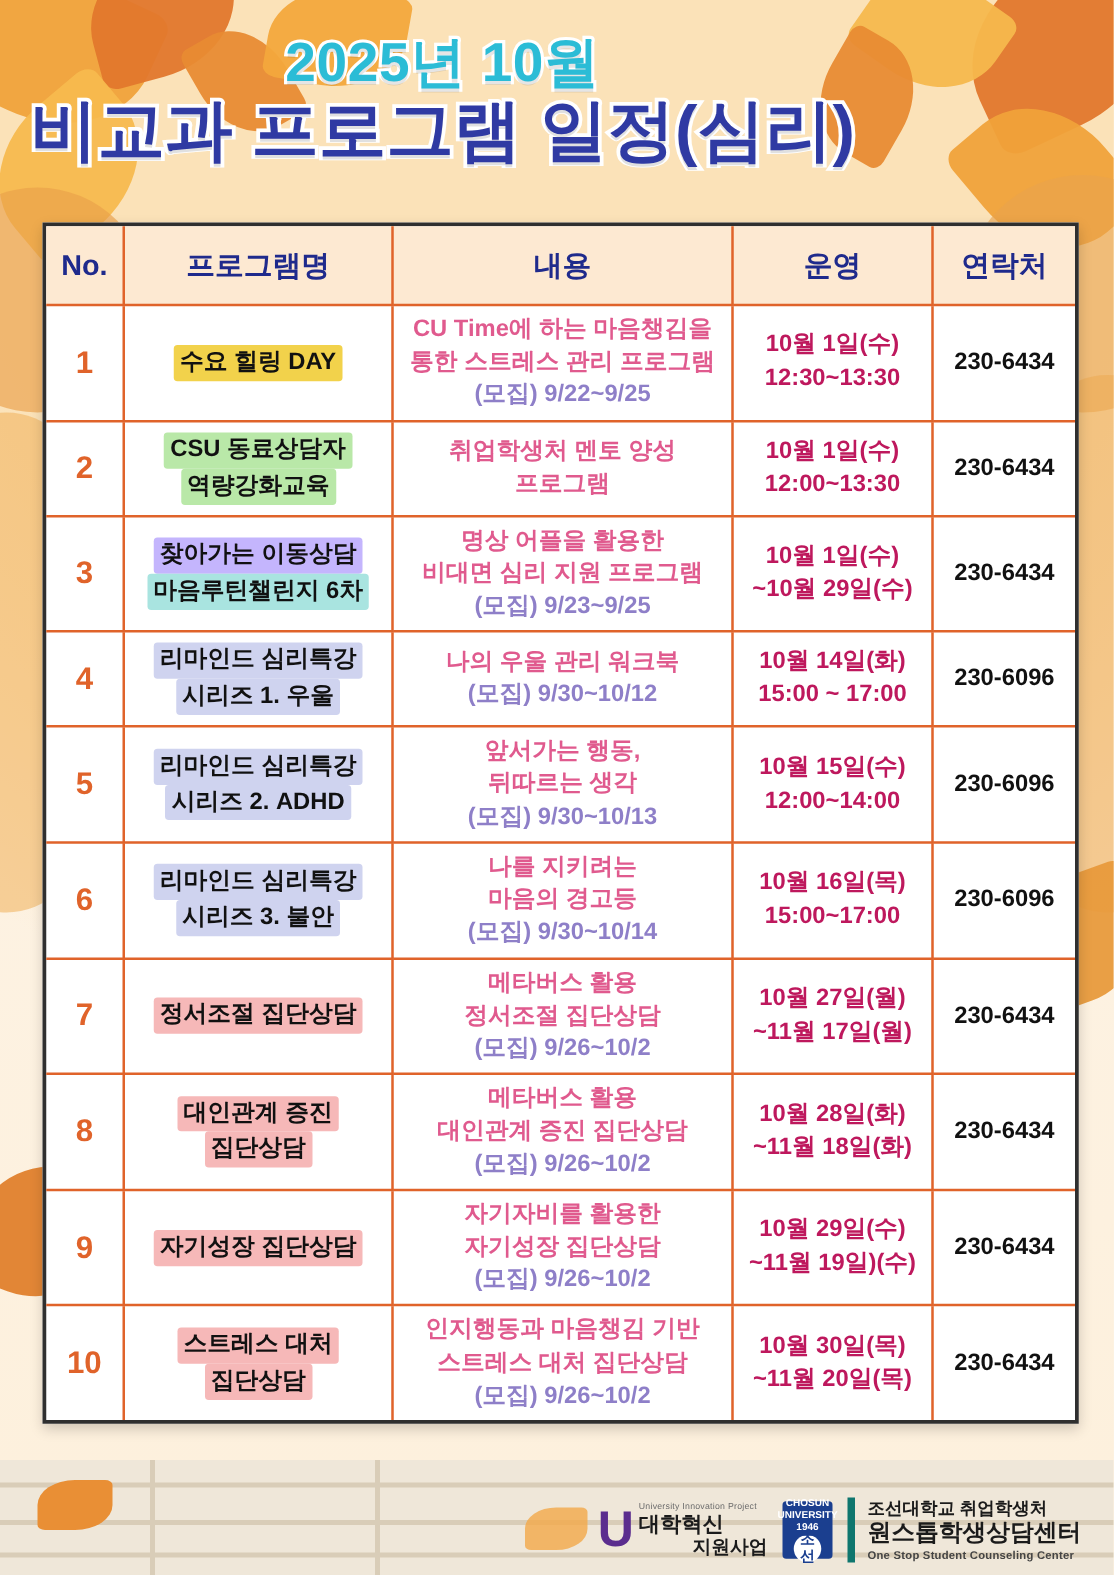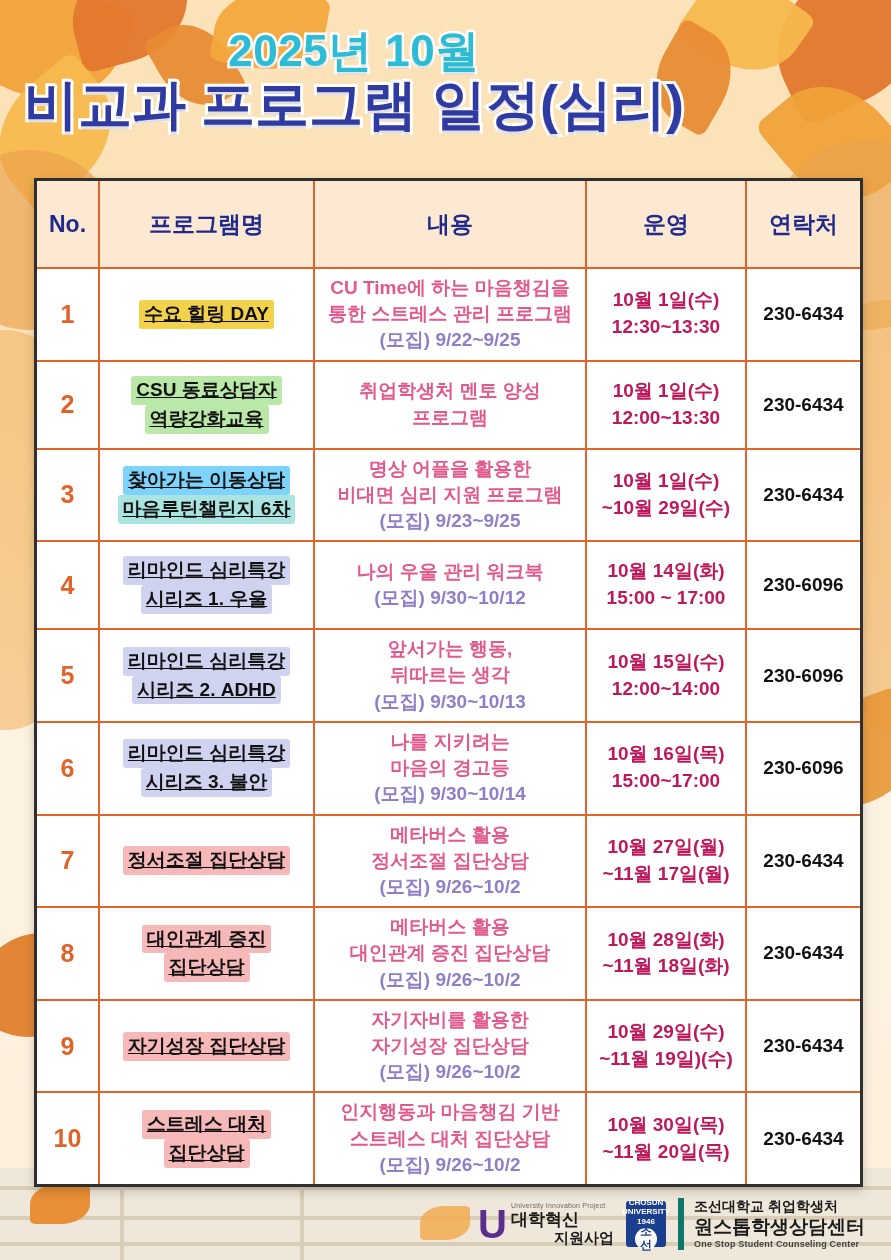--- a/index.html
+++ b/index.html
@@ -81,21 +81,21 @@
   }
   table {
     border-collapse: collapse;
     width: 100%;
     table-layout: fixed;
   }
   th, td {
     border: 2px solid #e0632a;
     text-align: center;
     vertical-align: middle;
-    padding: 16px 4px;
+    padding: 4px 4px;
   }
   thead th {
     background: #fde9d2;
     color: #1f2a8c;
     font-size: 23px;
     font-weight: 800;
     height: 54px;
     border-top: none;
   }
   thead th:first-child { border-left: none; }
@@ -118,21 +118,20 @@
     font-size: 19px;
     font-weight: 800;
     color: #111111;
     line-height: 1.42;
   }
   .prog-lines span {
     display: inline-block;
     padding: 1px 5px;
     border-radius: 3px;
     white-space: nowrap;
-    text-decoration: underline;
   }
   td.desc {
     color: #e05a8e;
     font-size: 19px;
     font-weight: 700;
     line-height: 1.38;
     padding: 6px 4px;
   }
   td.desc .sub { color: #8e7fc8; }
   td.run {
@@ -303,21 +302,21 @@
             <div>프로그램</div>
           </td>
           <td class="run">
             <div>10월 1일(수)</div>
             <div>12:00~13:30</div>
           </td>
           <td class="contact">230-6434</td>
         </tr>
         <tr>
           <td class="no">3</td>
-          <td class="prog"><div class="prog-lines"><span style="background: #7dd3fc;">찾아가는 이동상담</span><br><span style="background: rgb(169, 228, 224);">마음루틴챌린지 6차</span></div></td>
+          <td class="prog"><div class="prog-lines"><span style="background: #c4b5fd;">찾아가는 이동상담</span><br><span style="background: rgb(169, 228, 224);">마음루틴챌린지 6차</span></div></td>
           <td class="desc">
             <div>명상 어플을 활용한</div>
             <div>비대면 심리 지원 프로그램</div>
             <div class="sub">(모집) 9/23~9/25</div>
           </td>
           <td class="run">
             <div>10월 1일(수)</div>
             <div>~10월 29일(수)</div>
           </td>
           <td class="contact">230-6434</td>

